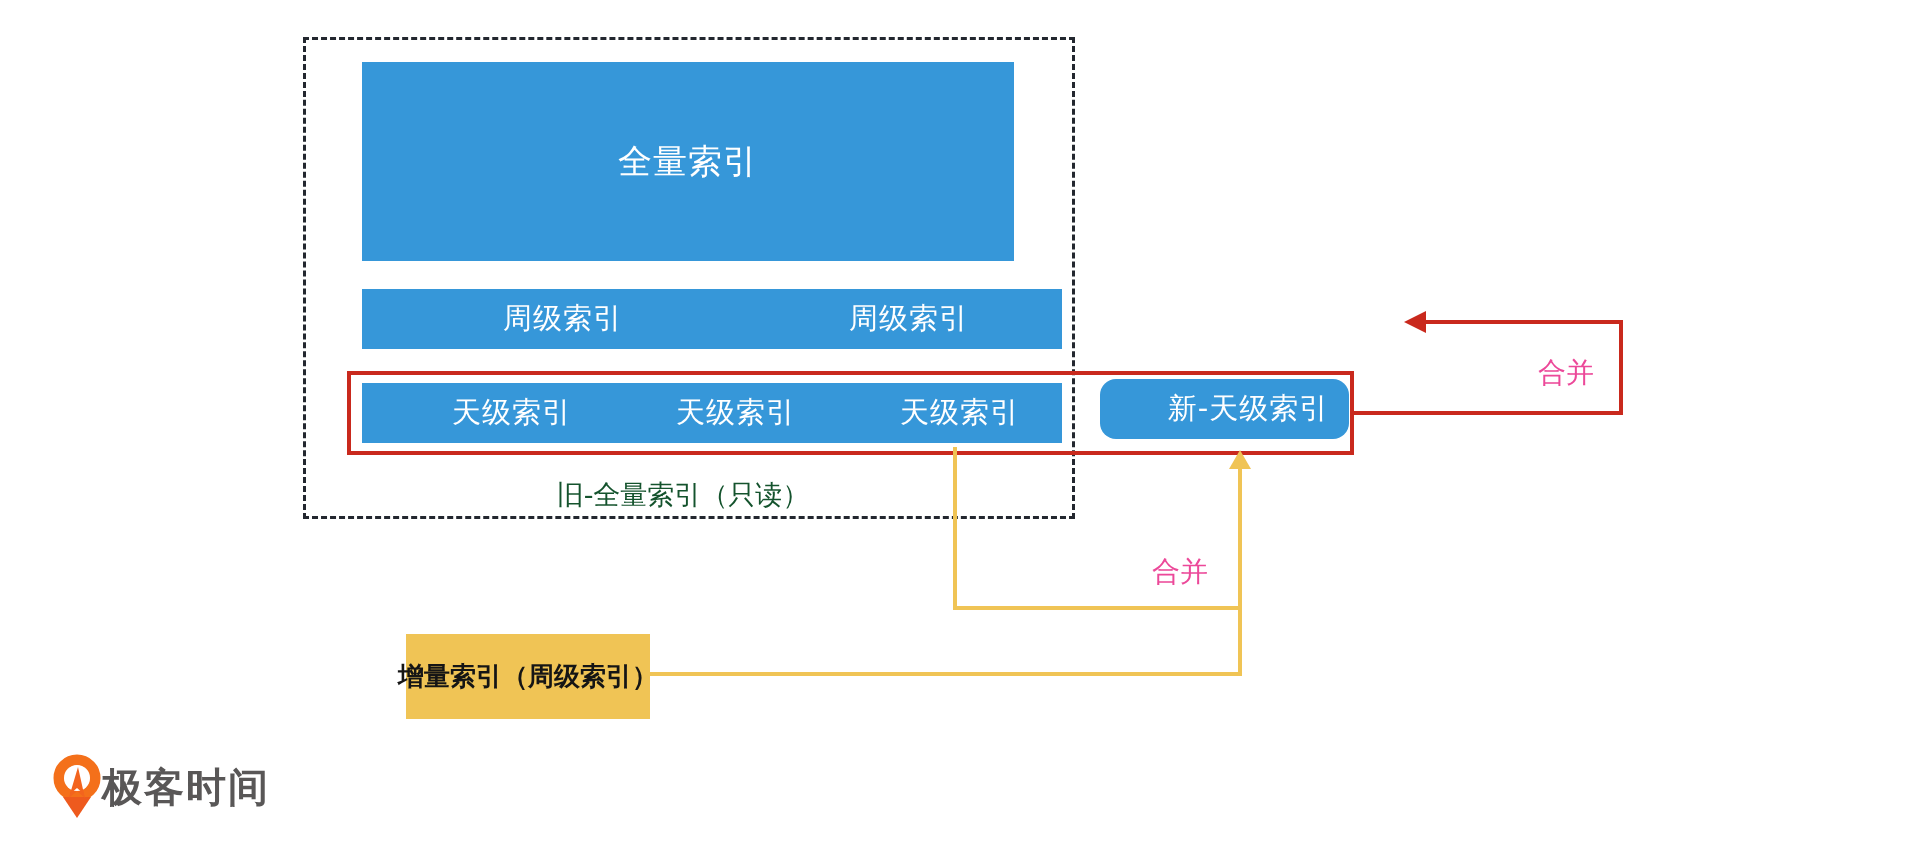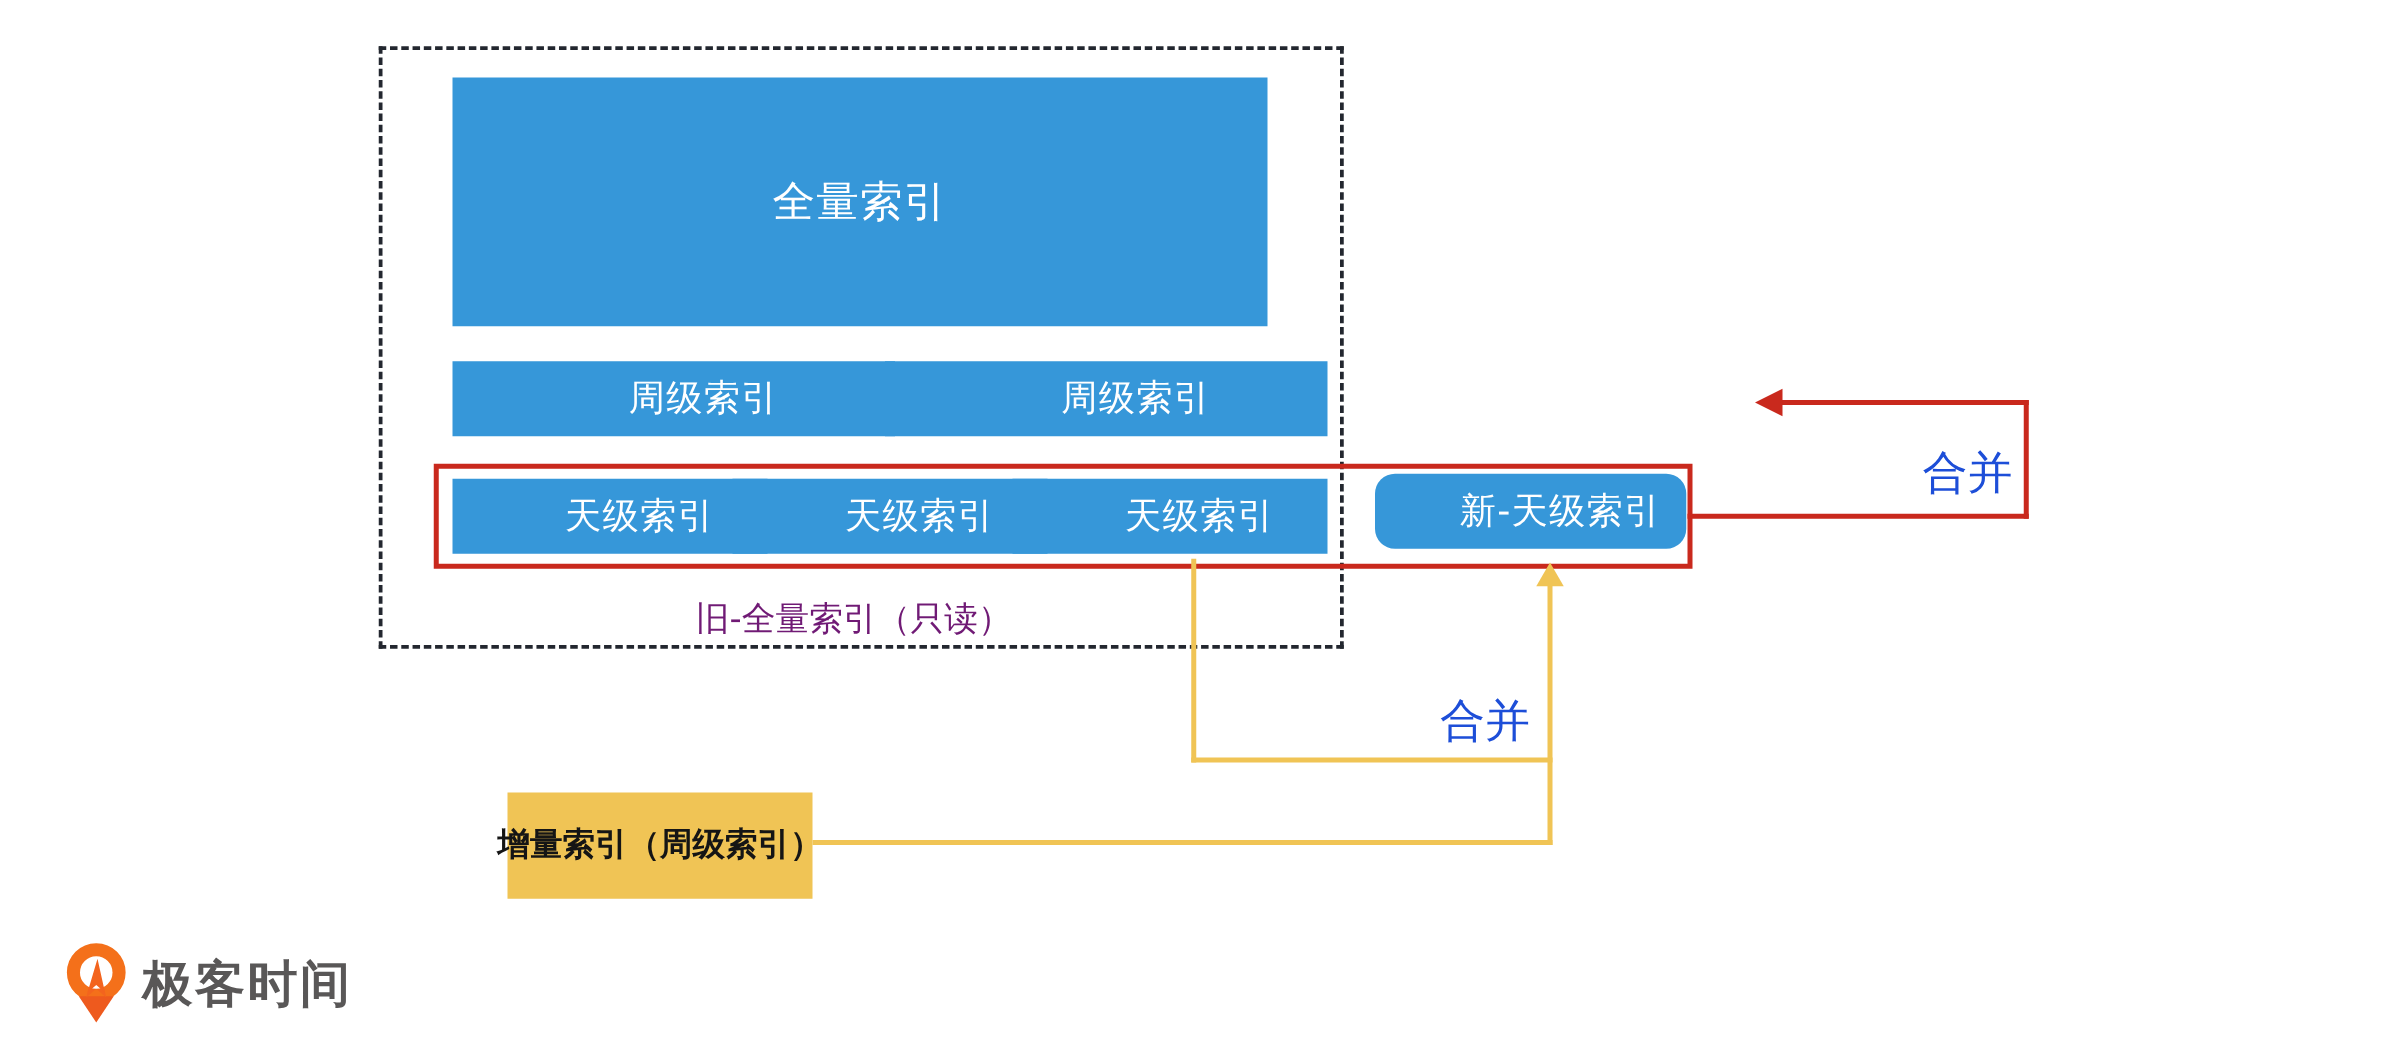--- a/index.html
+++ b/index.html
@@ -57,48 +57,47 @@
     border-right: 22px solid var(--red);
   }
   .arrowhead-up {
     width: 0; height: 0;
     border-left: 11px solid transparent;
     border-right: 11px solid transparent;
     border-bottom: 19px solid var(--yellow);
   }
 
   .caption {
-    color: #701a75;
+    color: #14532d;
     font-size: 27px;
     text-align: center;
     white-space: nowrap;
   }
   .merge-label {
-    color: #1d4ed8;
-    font-size: 36px;
+    color: #ec4899;
+    font-size: 28px;
     white-space: nowrap;
   }
 
   .yellow-box {
     background: var(--yellow);
     color: #151515;
     display: flex;
     flex-direction: row;
     align-items: center;
     justify-content: center;
     font-size: 26px;
     font-weight: 700;
     line-height: 1.35;
     white-space: nowrap;
   }
 
   .brand {
     display: flex;
     align-items: center;
-    gap: 12px;
   }
   .brand-text {
     color: #595757;
     font-size: 40px;
     font-weight: 600;
     letter-spacing: 2px;
     white-space: nowrap;
   }
 
   .fs-big { font-size: 34px; }

